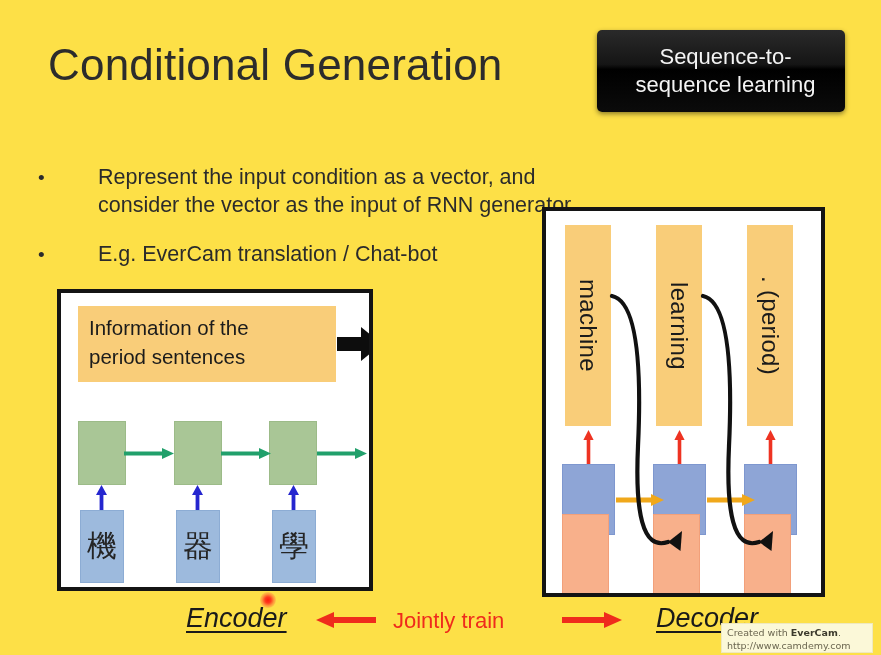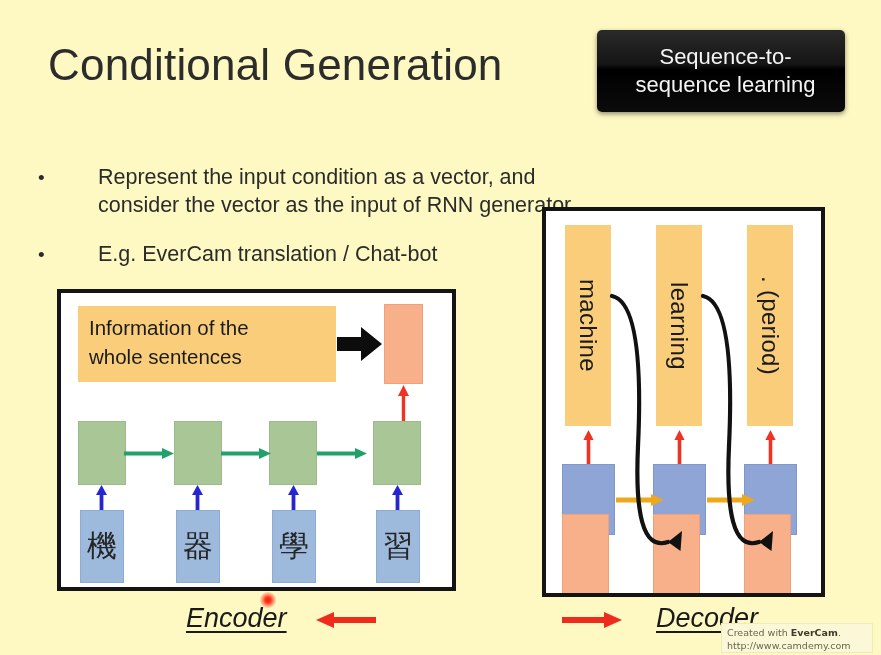--- a/index.html
+++ b/index.html
@@ -7,21 +7,21 @@
     padding: 0;
     background: #ffffff;
   }
   body {
     font-family: "Liberation Sans", sans-serif;
   }
   #slide {
     position: relative;
     width: 881px;
     height: 655px;
-    background: #fef9c3;
+    background: #fde047;
     overflow: hidden;
   }
 
   
   #slide-title {
     position: absolute;
     left: 48px;
     top: 40px;
     font-size: 44px;
     font-weight: 400;
@@ -78,21 +78,21 @@
   .bullet-text { flex: 1 1 auto; margin-left: 42px; }
 
   
   .panel {
     position: absolute;
     background: #ffffff;
     border: 4px solid #141414;
     box-sizing: border-box;
     overflow: hidden;
   }
-  #encoder-panel { left: 57px; top: 289px; width: 399px; height: 302px; }
+  #encoder-panel { left: 57px; top: 289px; width: 316px; height: 302px; }
   #decoder-panel { left: 542px; top: 207px; width: 283px; height: 390px; }
 
   
   .info-band {
     position: absolute;
     left: 17px;
     top: 13px;
     width: 258px;
     height: 76px;
     background: #f9cd79;
@@ -313,21 +313,21 @@
     <div class="bullet-row">
       <span class="bullet-dot">•</span>
       <span class="bullet-text">E.g. EverCam translation / Chat-bot</span>
     </div>
   </div>
 
   <div class="panel" id="encoder-panel">
 
     <div class="info-band">
       <div>Information of the</div>
-      <div>whole sentences</div>
+      <div>period sentences</div>
     </div>
 
     <svg class="fat-arrow" viewBox="0 0 46 36">
       <path d="M0 11 H24 V1 L45 18 L24 35 V25 H0 Z" fill="#0d0d0d"></path>
     </svg>
 
     <div class="vec-block"></div>
 
     <svg class="v-arrow-red-enc" viewBox="0 0 13 37">
       <path d="M6.5 0 L12 11 H8.2 V37 H4.8 V11 H1 Z" fill="#ee3322"></path>
@@ -422,20 +422,21 @@
       <path d="M122 331 l 14 -11 l -1.5 20 z" fill="#111111"></path>
       <path d="M213 331 l 14 -11 l -1.5 20 z" fill="#111111"></path>
     </svg>
   </div>
 
   <div id="caption">
     <div class="cap-word" id="cap-encoder">Encoder</div>
     <svg class="cap-arrow" id="cap-arrow-left" viewBox="0 0 60 16">
       <path d="M60 5 H18 V0 L0 8 L18 16 V11 H60 Z" fill="#ef2b1c"></path>
     </svg>
+    <div id="cap-jointly">Jointly train</div>
     <svg class="cap-arrow" id="cap-arrow-right" viewBox="0 0 60 16">
       <path d="M0 5 H42 V0 L60 8 L42 16 V11 H0 Z" fill="#ef2b1c"></path>
     </svg>
     <div class="cap-word" id="cap-decoder">Decoder</div>
   </div>
 
   <div id="laser-dot"></div>
 
   <div id="watermark">
     <div><span>Created with </span><b>EverCam</b><span>.</span></div>

